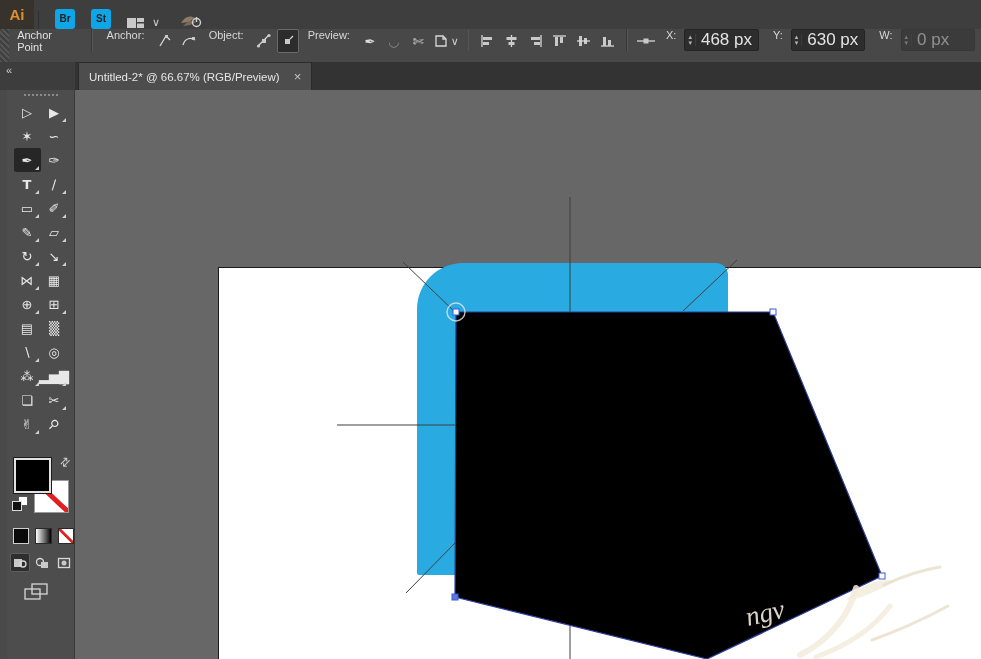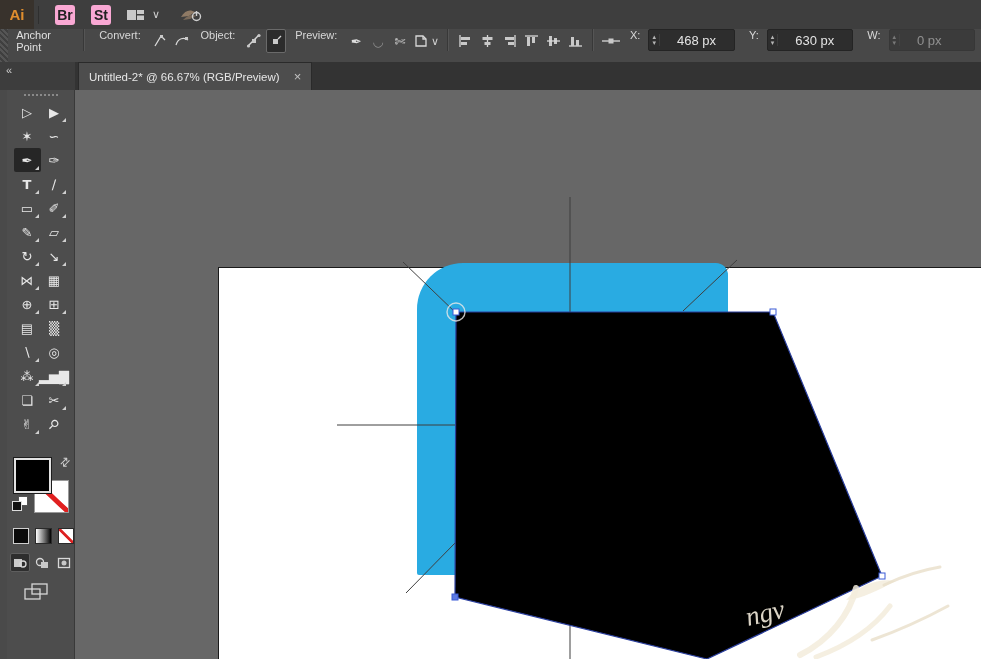--- a/index.html
+++ b/index.html
@@ -1,48 +1,48 @@
 <!DOCTYPE html>
 <html><head>
 <meta charset="utf-8">
 <style>
   html,body{margin:0;padding:0;background:#222;}
   #app{position:relative;width:981px;height:659px;overflow:hidden;
        font-family:"Liberation Sans",sans-serif;color:#d6d6d6;
        background:#676767;-webkit-font-smoothing:antialiased;}
   
   .menubar{position:absolute;left:0;top:0;width:100%;height:29px;background:#3e3e3e;
-           border-bottom:1px solid #2c2c2c;display:flex;align-items:center;}
+           border-bottom:1px solid #2c2c2c;display:flex;align-items:flex-end;}
   .ai-logo{width:34px;height:29px;background:#38322c;color:#e08e2e;font-weight:bold;
            font-size:15px;display:flex;align-items:center;justify-content:center;cursor:default;}
   #menu-items{display:flex;margin-left:12px;}
   .mi{font-size:12.5px;color:#e2e2e2;padding:0 11px;line-height:29px;cursor:default;}
   .mb-sep{width:1px;height:18px;background:#2f2f2f;margin:0 8px 0 4px;}
-  .sqbtn{width:20px;height:20px;background:#f9a8d4;color:#222;border:none;border-radius:3px;
-         font-size:14px;font-weight:bold;margin:0 8px;padding:0;line-height:20px;}
+  .sqbtn{width:20px;height:20px;background:#0ea5e9;color:#222;border:none;border-radius:3px;
+         font-size:10px;font-weight:bold;margin:0 8px;padding:0;line-height:20px;}
   .ws-icon{display:inline-flex;align-items:center;margin:0 4px 0 8px;}
   .chev{color:#cfcfcf;font-size:11px;margin:0 10px 0 4px;}
   .gpu{margin-left:10px;display:inline-flex;align-items:center;}
   
   .controlbar{position:absolute;left:0;top:29px;width:100%;height:33px;background:#484848;
               border-bottom:1px solid #303030;display:flex;align-items:flex-start;font-size:11px;}
   .cb-grip{width:10px;height:100%;background:repeating-linear-gradient(45deg,#555 0 2px,#3f3f3f 2px 4px);}
   .cb-label{color:#d8d8d8;margin:0 8px;white-space:nowrap;}
   .cb-title{margin:0 10px 0 8px;color:#e0e0e0;}
   .cb-sep{width:1px;height:22px;background:#383838;border-right:1px solid #555;margin:0 6px;}
   .ibtn{width:22px;height:22px;display:flex;align-items:center;justify-content:center;
         border:1px solid transparent;border-radius:2px;margin:0 1px;color:#ddd;font-size:13px;}
   .ibtn.on{background:#2c2c2c;border-color:#6a6a6a;}
   .ibtn.dim{opacity:.45;}
   .field{display:flex;align-items:center;background:#2d2d2d;border:1px solid #242424;
          border-radius:2px;height:20px;margin-right:6px;}
   .stepper{display:flex;flex-direction:column;line-height:6px;font-size:7px;color:#b5b5b5;
            padding:0 3px;border-right:1px solid #3c3c3c;}
-  .field input{background:transparent;border:none;color:#e3e3e3;font-size:13px;width:52px;
-               font-family:"Liberation Sans",sans-serif;padding:0 5px;margin-left:12px;}
+  .field input{background:transparent;border:none;color:#e3e3e3;font-size:17px;width:52px;
+               font-family:"Liberation Sans",sans-serif;padding:0 5px;}
   .field.dim{opacity:.45;}
   
   .tabrow{position:absolute;left:0;top:62px;width:100%;height:28px;background:#333333;}
   .dock-head{position:absolute;left:0;top:0;width:75px;height:28px;background:#3d3d3d;
              color:#cfcfcf;font-size:11px;padding:2px 0 0 6px;box-sizing:border-box;}
   .tab{position:absolute;left:78px;top:0;height:28px;background:#4d4d4d;border:1px solid #2a2a2a;
        border-bottom:none;box-sizing:border-box;display:flex;align-items:center;padding:0 10px;}
   .tab-title{font-size:11.5px;color:#e6e6e6;margin-right:14px;white-space:nowrap;}
   .tab-close{color:#c0c0c0;font-size:13px;line-height:13px;}
   
@@ -124,21 +124,21 @@
         <circle cx="16.5" cy="9.5" r="4" fill="none" stroke="#cfcfcf" stroke-width="1.4"></circle>
         <line x1="16.5" y1="4" x2="16.5" y2="9" stroke="#cfcfcf" stroke-width="1.4"></line>
       </svg>
     </span>
   </header>
 
   <div class="controlbar">
     <div class="cb-grip"></div>
     <span class="cb-title">Anchor Point</span>
     <span class="cb-sep"></span>
-    <span class="cb-label">Convert:</span>
+    <span class="cb-label">Anchor:</span>
     <span class="ibtn">
       <svg width="16" height="16" viewBox="0 0 16 16">
           <path class="ic" d="M3,13 L9,3 L13,7"></path>
           <rect class="icf" x="8" y="2" width="3" height="3"></rect>
         </svg>
     </span>
     <span class="ibtn">
       <svg width="16" height="16" viewBox="0 0 16 16">
           <path class="ic" d="M2,12 C4,5 10,4 14,7"></path>
           <rect class="icf" x="11" y="4" width="3" height="3"></rect>

